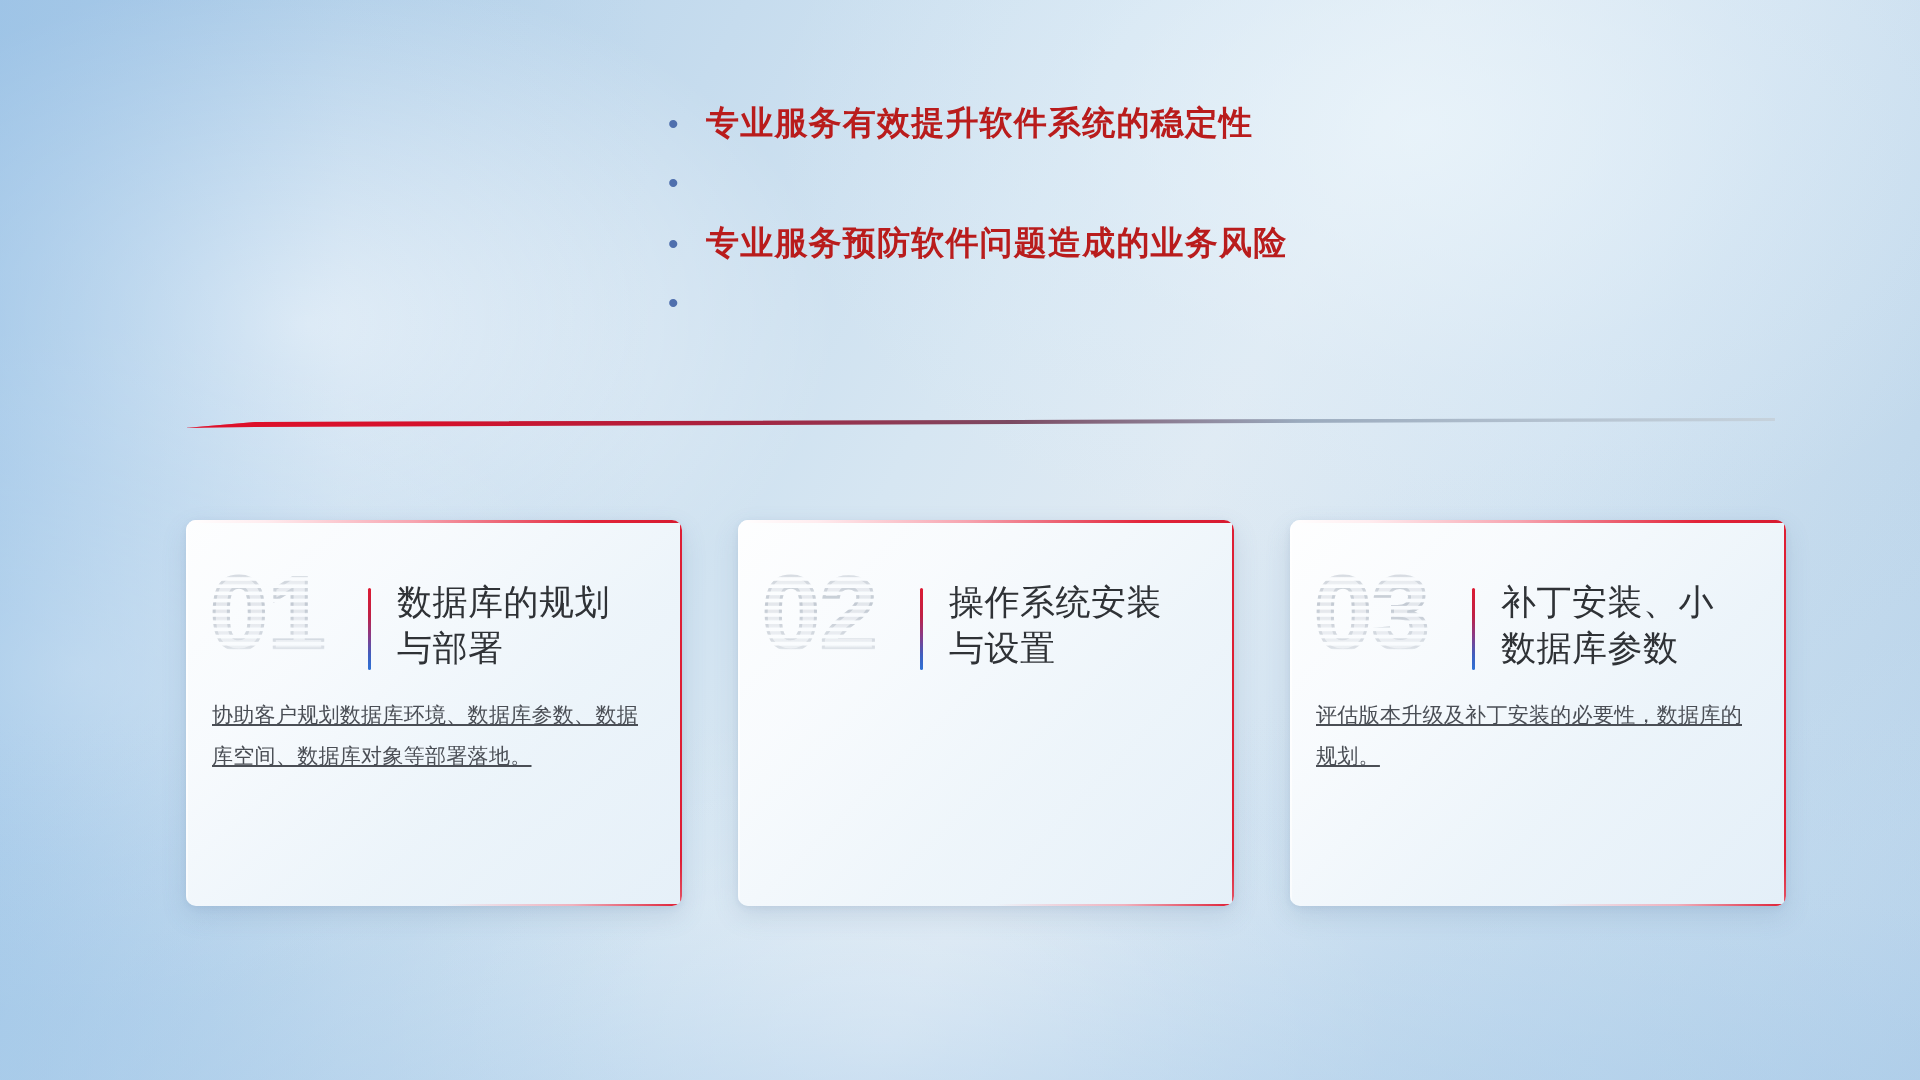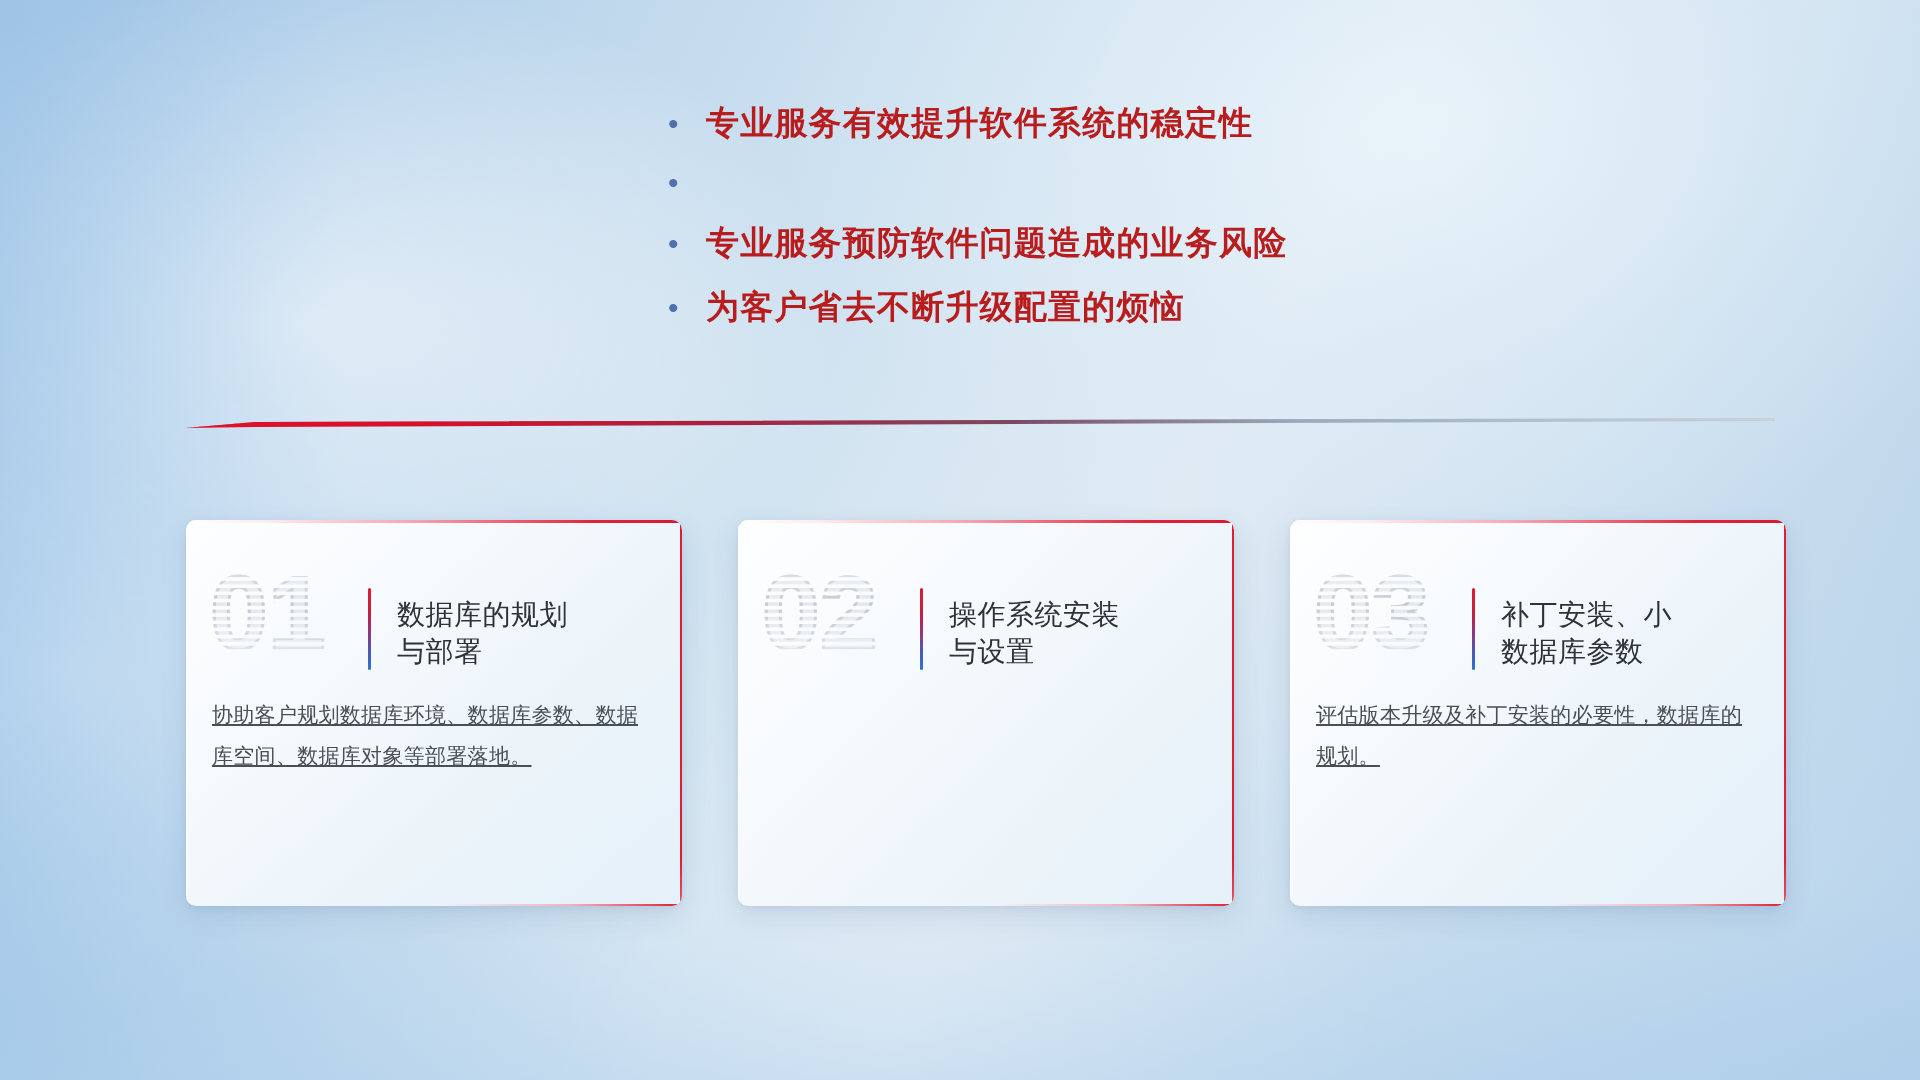--- a/index.html
+++ b/index.html
@@ -216,21 +216,21 @@
     margin: 0 26px 0 10px;
     border-radius: 2px;
     background: linear-gradient(180deg,
       #dd1b33 0%,
       #c02045 34%,
       #8a3a86 58%,
       #3f5fc0 82%,
       #2f72d6 100%);
   }
   .card-title {
-    font-size: 28px;
+    font-size: 35px;
     line-height: 1.30;
     color: #2f3236;
     letter-spacing: 0.5px;
     max-width: 248px;
   }
   .card-body {
     padding: 24px 40px 0 26px;
     font-size: 21px;
     line-height: 1.96;
     color: #4a4e55;
@@ -259,21 +259,20 @@
     </div>
     <div class="bullet-row">
       <span class="bullet-dot">•</span>
     </div>
     <div class="bullet-row">
       <span class="bullet-dot">•</span>
       <span class="bullet-text">专业服务预防软件问题造成的业务风险</span>
     </div>
     <div class="bullet-row">
       <span class="bullet-dot">•</span>
-      <span class="bullet-text">为客户省去不断升级配置的烦恼</span>
     </div>
   </div>
 
   <div id="divider">
     <svg viewBox="0 0 1590 16" preserveAspectRatio="none" aria-hidden="true">
       <defs>
         <linearGradient id="divGrad" x1="0" y1="0" x2="1" y2="0">
           <stop offset="0" stop-color="#e0102a"></stop>
           <stop offset="0.16" stop-color="#d4112c"></stop>
           <stop offset="0.34" stop-color="#a8223f"></stop>

